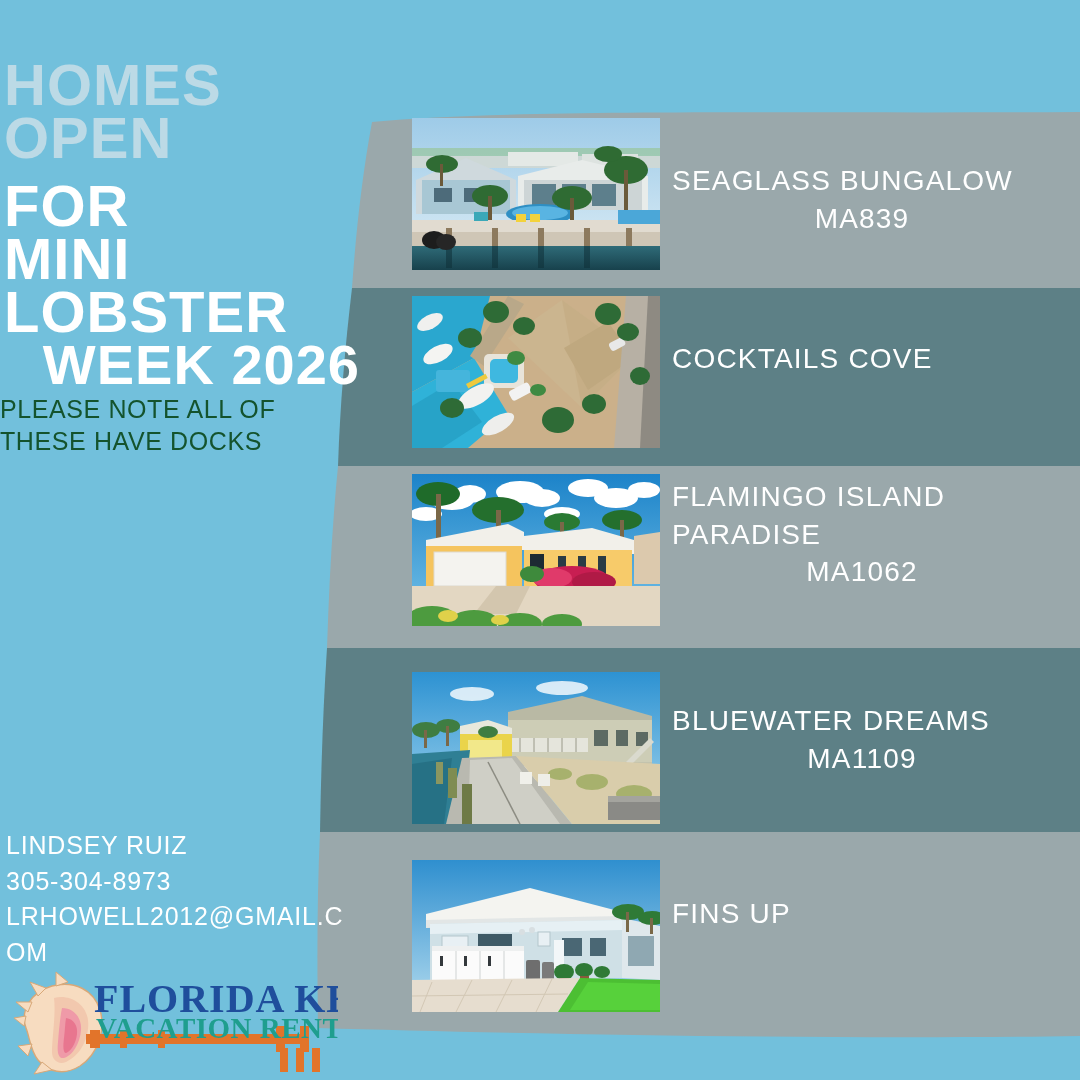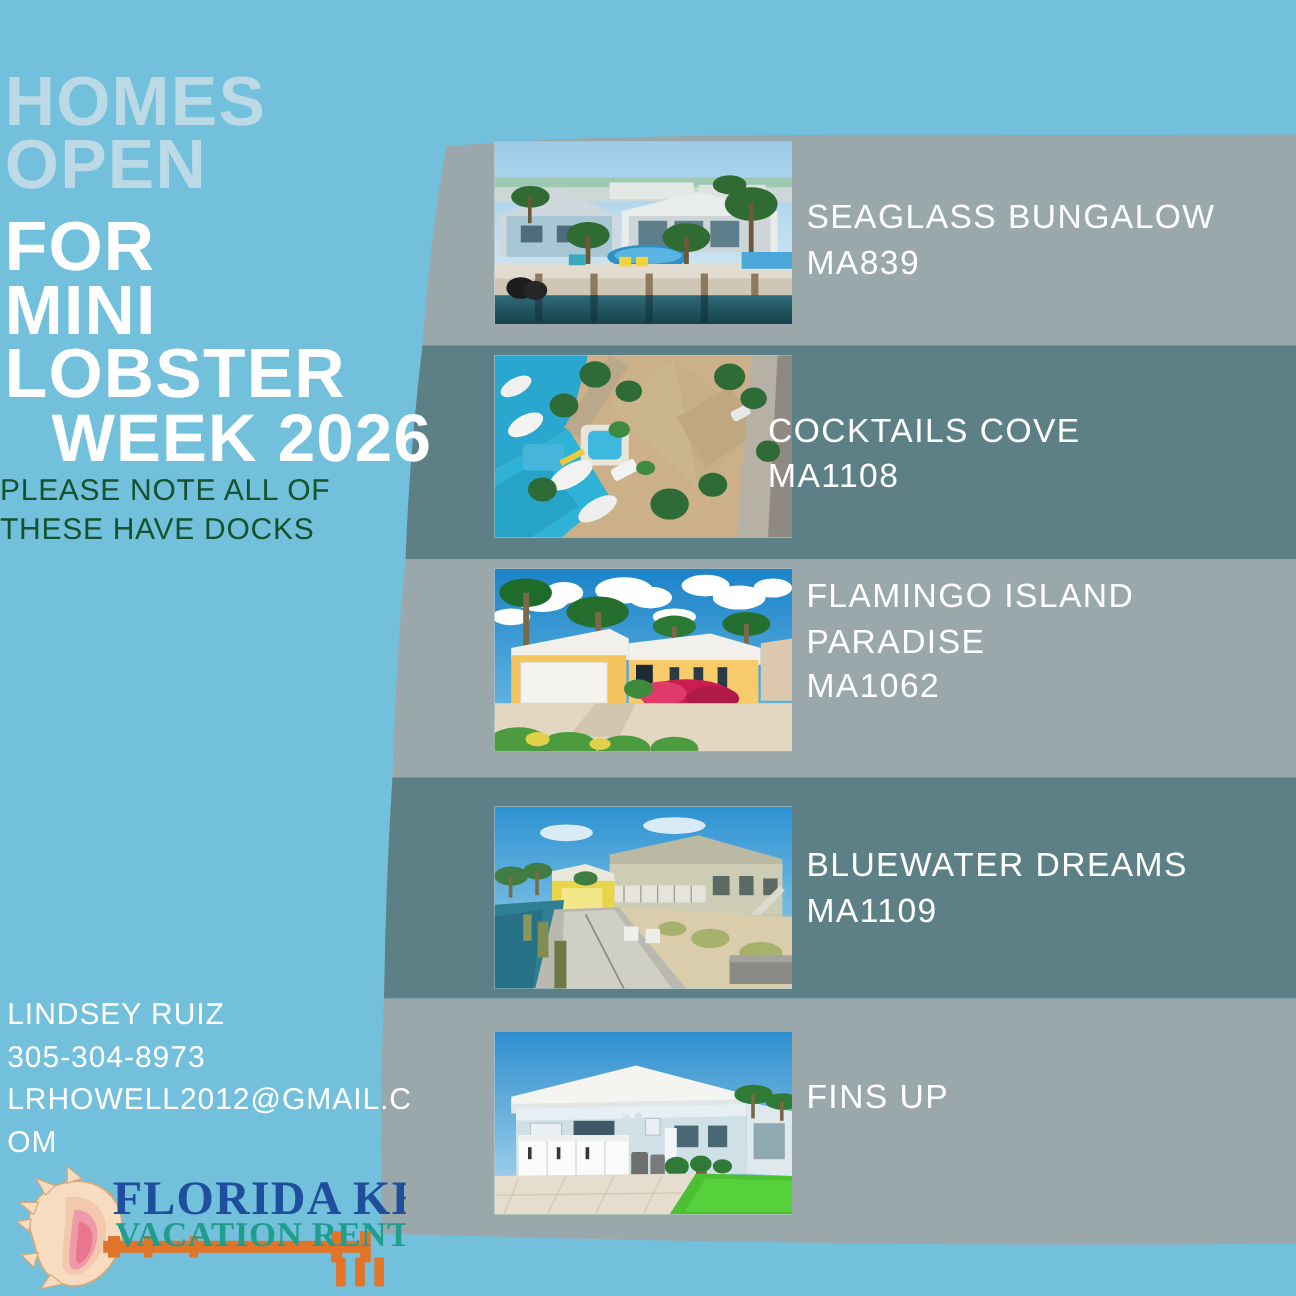--- a/index.html
+++ b/index.html
@@ -53,21 +53,21 @@
   .photo{
     position:absolute;width:248px;height:152px;overflow:hidden;
     background:#cfd7d8;
   }
   .photo svg{display:block;width:248px;height:152px;}
   .label{
     position:absolute;color:#ffffff;letter-spacing:1.2px;
     text-transform:uppercase;font-weight:500;line-height:1.34;
   }
   .label .nm{font-size:28px;display:block;white-space:pre-line;}
-  .label .id{font-size:28px;display:block;}
+  .label .id{font-size:28px;display:block;text-align:center;}
 </style>
 </head>
 <body>
 
 <div id="stage">
 
   <svg class="bands" viewBox="0 0 1080 1080" preserveAspectRatio="none">
 
     <path fill="#9aa8ab" d="M372,122 C520,108 800,114 1080,112 L1080,288 L352,288
          C356,232 362,176 372,122 Z"></path>
@@ -263,23 +263,22 @@
           <ellipse cx="196" cy="18" rx="13" ry="11"></ellipse>
             <ellipse cx="216" cy="36" rx="11" ry="9"></ellipse>
           <ellipse cx="228" cy="80" rx="10" ry="9"></ellipse>
         </g>
         <g fill="#3f8a42">
           <ellipse cx="104" cy="62" rx="9" ry="7"></ellipse>
             <ellipse cx="126" cy="94" rx="8" ry="6"></ellipse>
         </g>
       </svg>
     </div>
-    <div class="label" style="left:640px;top:340px;width:380px;">
+    <div class="label" style="left:672px;top:340px;width:380px;">
       <span class="nm">COCKTAILS COVE</span>
-      <span class="id">MA1108</span>
     </div>
   </div>
 
   <div class="row" style="left:0;top:0;width:1080px;height:1080px;">
     <div class="photo" style="left:412px;top:474px;">
       <svg viewBox="0 0 248 152" preserveAspectRatio="none">
         <defs>
             <linearGradient id="p3sky" x1="0" y1="0" x2="0" y2="1">
           <stop offset="0" stop-color="#1c83c9"></stop>
               <stop offset="1" stop-color="#76c2e8"></stop>

